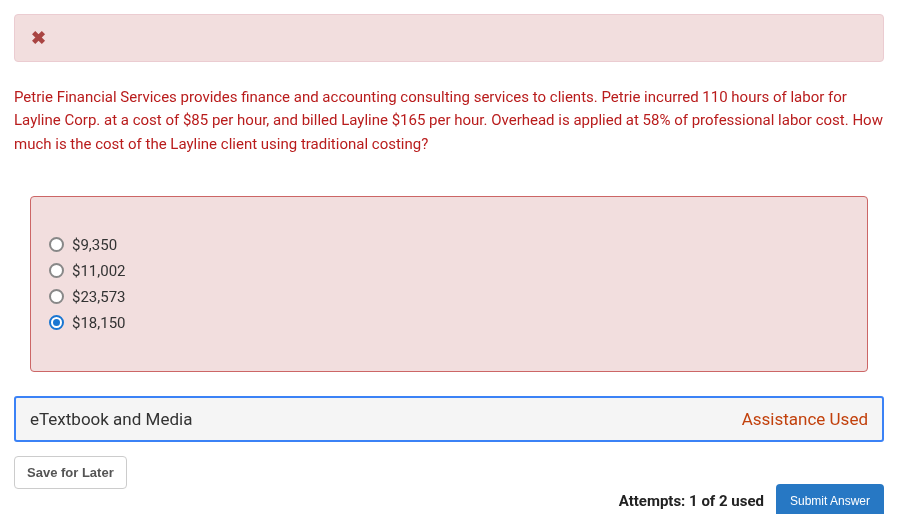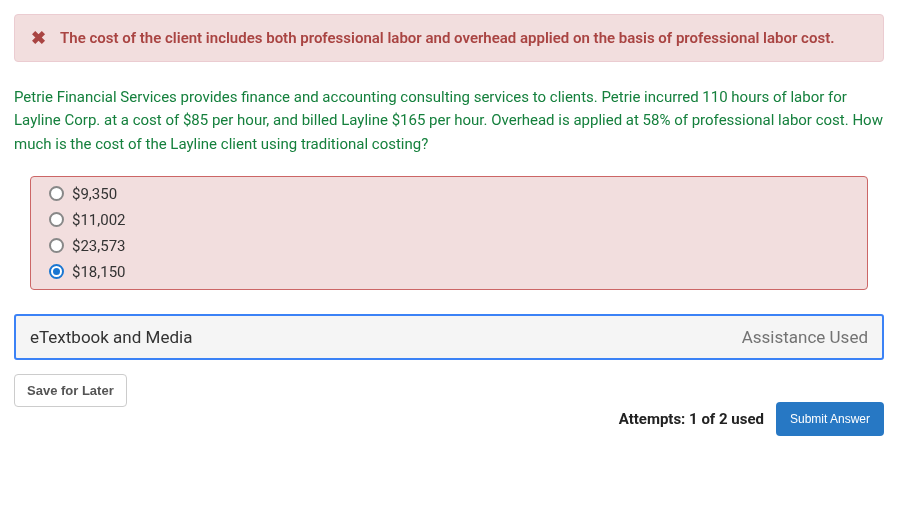--- a/index.html
+++ b/index.html
@@ -30,30 +30,30 @@
       font-weight: bold;
       color: #a94442;
       line-height: 1;
     }
     .alert-box .alert-text {
       color: #a94442;
       font-weight: 600;
       font-size: 15px;
     }
     .question-text {
-      color: #15803d;
+      color: #b91c1c;
       line-height: 1.55;
-      margin-bottom: 20px;
+      margin-bottom: 40px;
       font-size: 15px;
     }
     .options-box {
       background: #f2dede;
       border: 1px solid #cc6666;
       border-radius: 4px;
-      padding: 4px 18px;
+      padding: 35px 18px;
       margin: 0 16px 24px 16px;
     }
     .option-row {
       display: flex;
       align-items: center;
       gap: 8px;
       padding: 4px 0;
     }
     .radio {
       width: 15px;
@@ -89,21 +89,21 @@
       justify-content: space-between;
       align-items: center;
       margin-bottom: 14px;
     }
     .accordion-left {
       font-size: 17px;
       color: #333;
     }
     .accordion-right {
       font-size: 17px;
-      color: #737373;
+      color: #c2410c;
     }
     .bottom-row {
       display: flex;
       justify-content: space-between;
       align-items: flex-start;
     }
     .save-btn {
       background: #fff;
       border: 1px solid #ccc;
       border-radius: 4px;
@@ -132,21 +132,20 @@
       padding: 10px 14px;
       font-size: 12px;
       cursor: pointer;
     }
   </style>
 </head>
 <body>
 
 <div class="alert-box">
   <span class="close-x">✖</span>
-  <span class="alert-text">The cost of the client includes both professional labor and overhead applied on the basis of professional labor cost.</span>
 </div>
 
 <p class="question-text">Petrie Financial Services provides finance and accounting consulting services to clients. Petrie incurred 110 hours of labor for Layline Corp. at a cost of $85 per hour, and billed Layline $165 per hour. Overhead is applied at 58% of professional labor cost. How much is the cost of the Layline client using traditional costing?</p>
 
 <div class="options-box">
   <div class="option-row">
     <span class="radio"></span>
     <span class="option-label">$9,350</span>
   </div>
   <div class="option-row">

